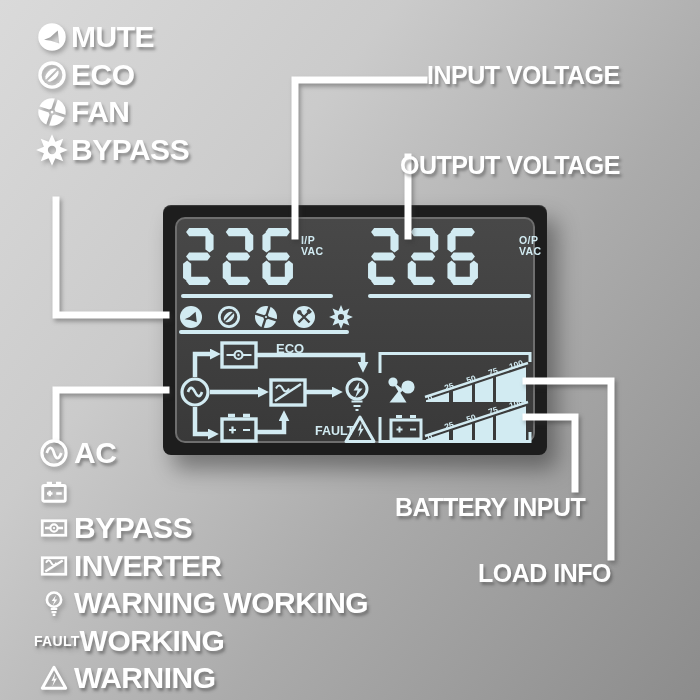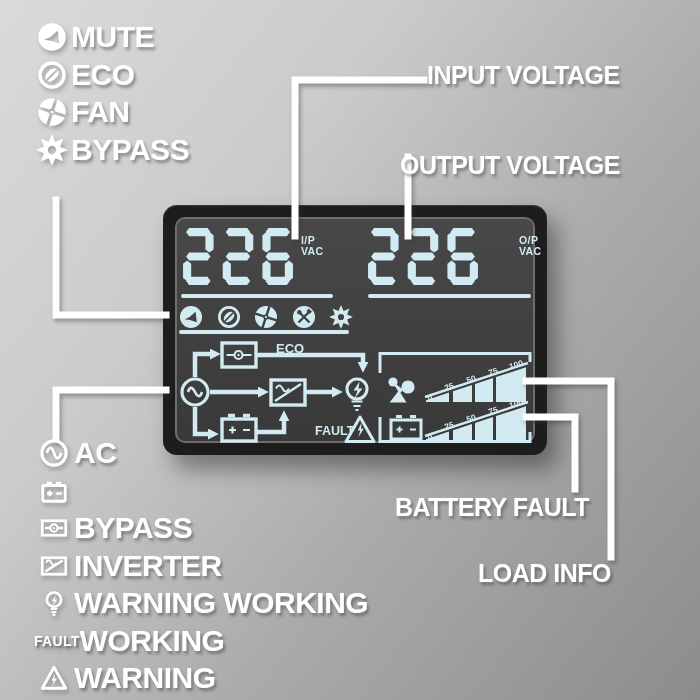--- a/index.html
+++ b/index.html
@@ -24,21 +24,21 @@
        letter-spacing:-0.5px;white-space:nowrap;text-shadow:2px 3px 3px rgba(55,55,55,0.45);}
   .callout.input{left:427px;top:61px;}
   .callout.output{left:400px;top:126px;margin-top:25px;}
   .callout.battery{left:395px;top:493px;}
   .callout.load{left:478px;top:559px;}
   
   .connectors{position:absolute;left:0;top:0;z-index:2;
        filter:drop-shadow(2px 3px 2px rgba(50,50,50,0.4));}
   
   .panel{position:absolute;left:163px;top:205px;width:384px;height:250px;z-index:1;
-       background:#1d1d1d;border-radius:14px;
+       background:#1d1d1d;border-radius:8px;
        box-shadow:10px 14px 22px rgba(0,0,0,0.38), inset 0 1px 1px rgba(255,255,255,0.14);}
   .panel-inner{position:absolute;left:12px;top:12px;width:360px;height:226px;box-sizing:border-box;
        border:2px solid #6e6e6e;border-radius:10px;
        background:linear-gradient(180deg,#484848,#393939);}
   .lcd-content{position:absolute;left:2px;top:2px;width:352px;height:218px;}
   .seg{position:absolute;}
   .units{position:absolute;color:#d2ebf2;font-size:10.5px;font-weight:bold;line-height:11px;
        letter-spacing:0.4px;}
   .cy-line{position:absolute;height:3.5px;background:#d2ebf2;border-radius:2px;}
   .status-row{position:absolute;left:0;top:86px;width:174px;height:24px;
@@ -190,21 +190,21 @@
               <path d="M12.9 8.2 L10 14.4 L12 14 L10.7 18.6 L14.4 12.2 L12.3 12.7 Z" fill="#ffffff" stroke="none"></path>
             </g>
           </svg>
         </span>
       <span class="lbl">WARNING</span>
     </div>
   </div>
 
   <div class="callout input">INPUT VOLTAGE</div>
   <div class="callout output">OUTPUT VOLTAGE</div>
-  <div class="callout battery">BATTERY FAULT</div>
+  <div class="callout battery">BATTERY INPUT</div>
   <div class="callout load">LOAD INFO</div>
 
   <div class="panel">
     <div class="panel-inner">
       <div class="lcd-content">
         <svg class="seg" style="left:4px;top:7px;" width="110" height="57" viewBox="0 0 108 56">
             <g transform="translate(0,0)">
               <polygon points="3,4 6,0 24,0 27,4 24,8 6,8" fill="#d2ebf2"></polygon>
               <polygon points="26,4 30,7 30,21 26,24 22,21 22,7" fill="#d2ebf2"></polygon>
               <polygon points="3,52 6,48 24,48 27,52 24,56 6,56" fill="#d2ebf2"></polygon>

